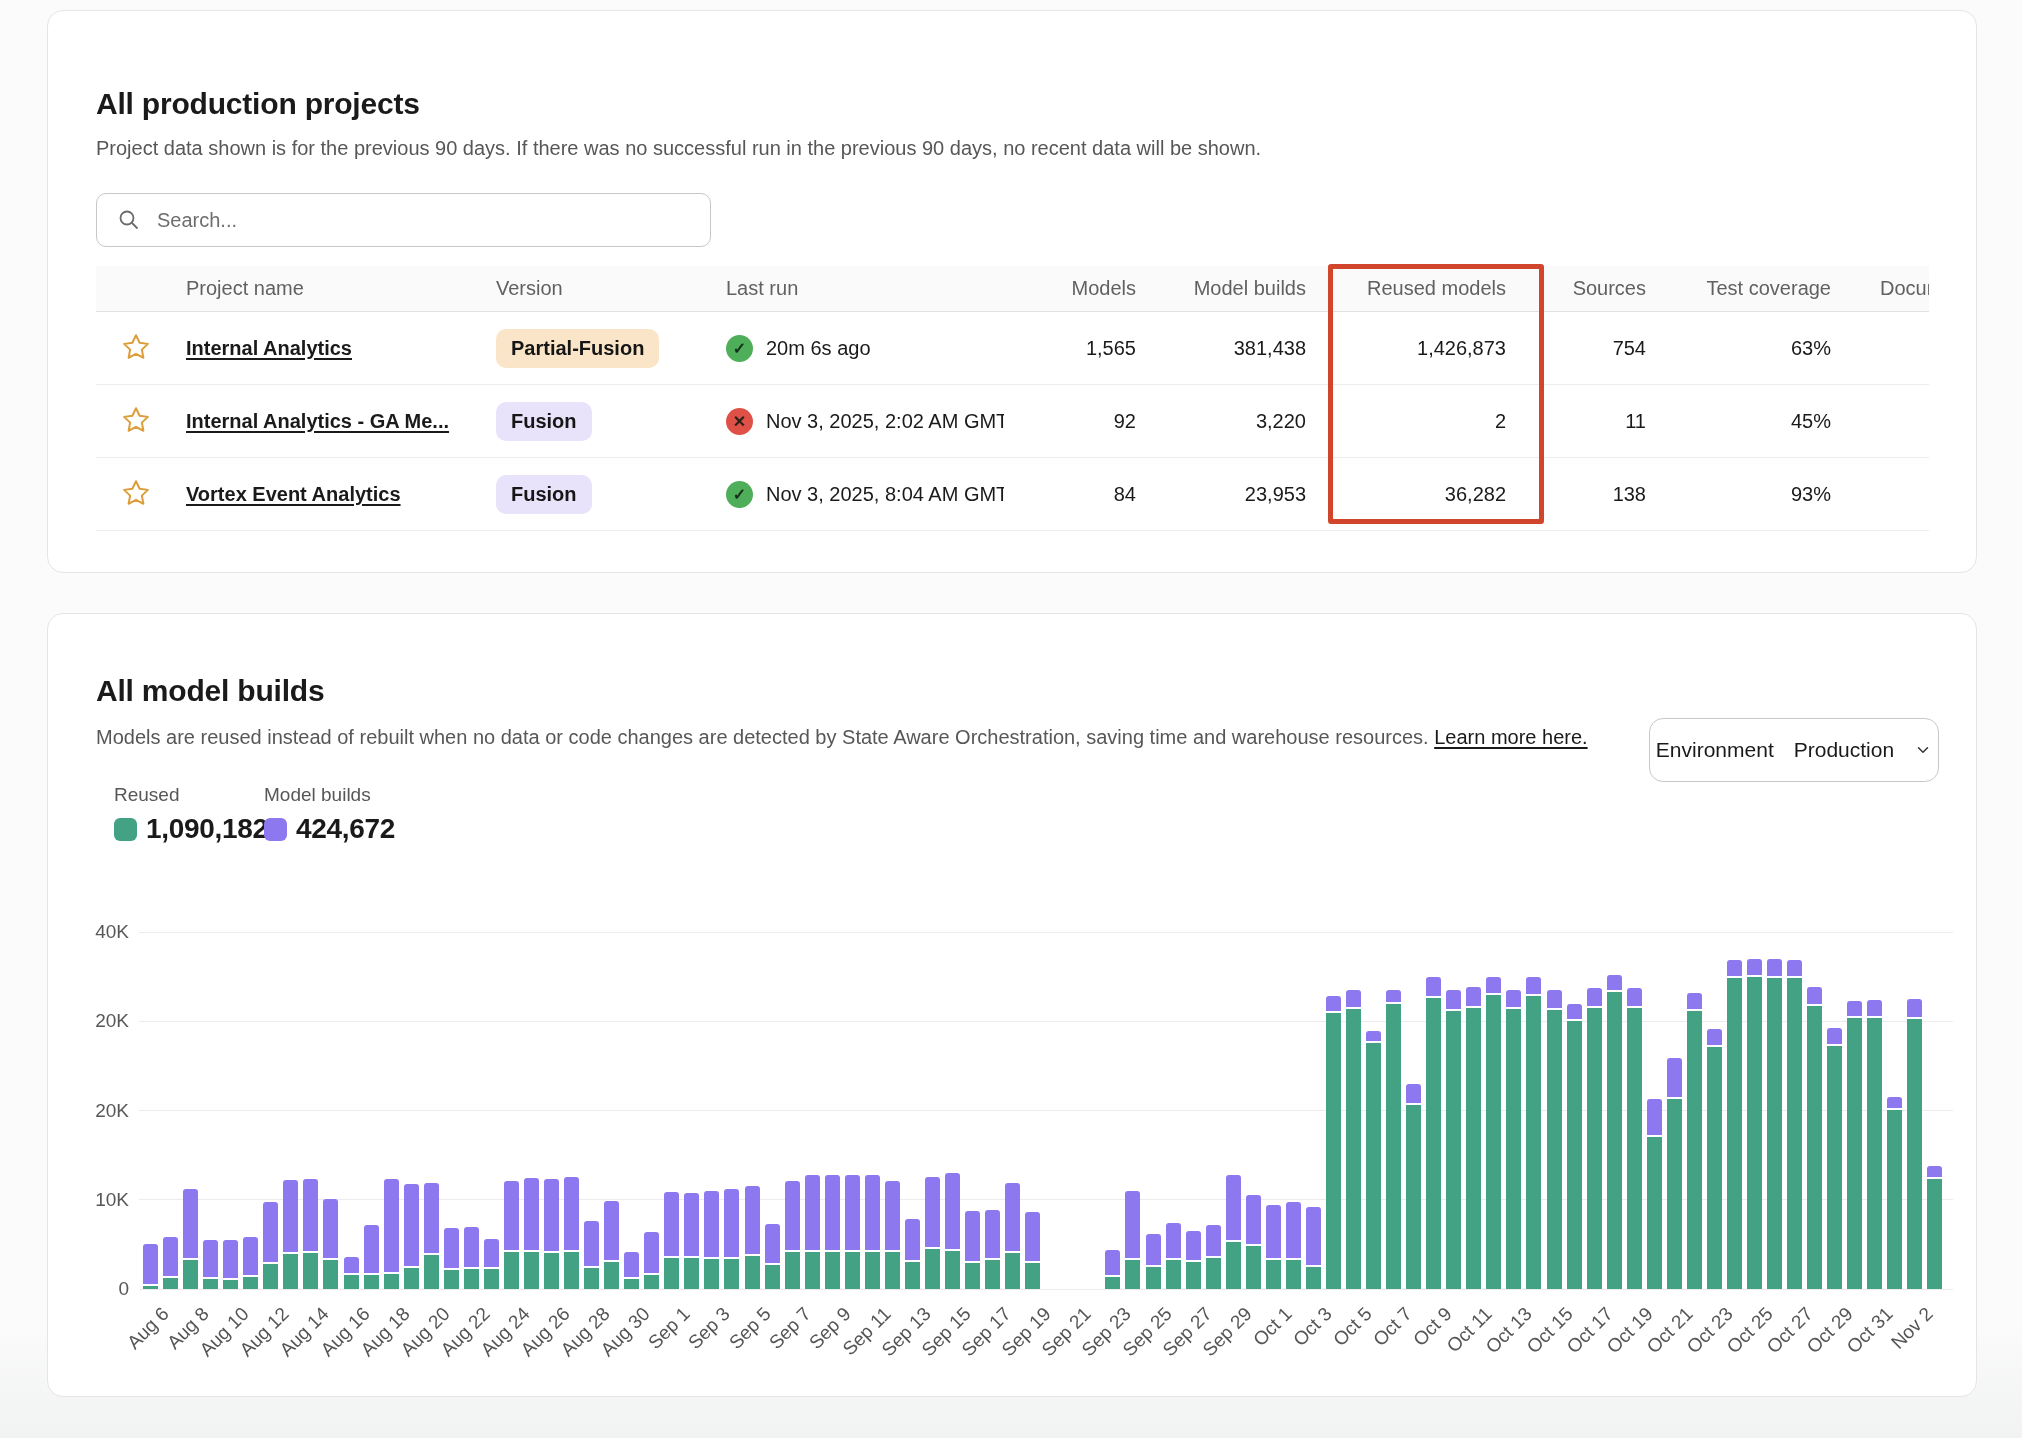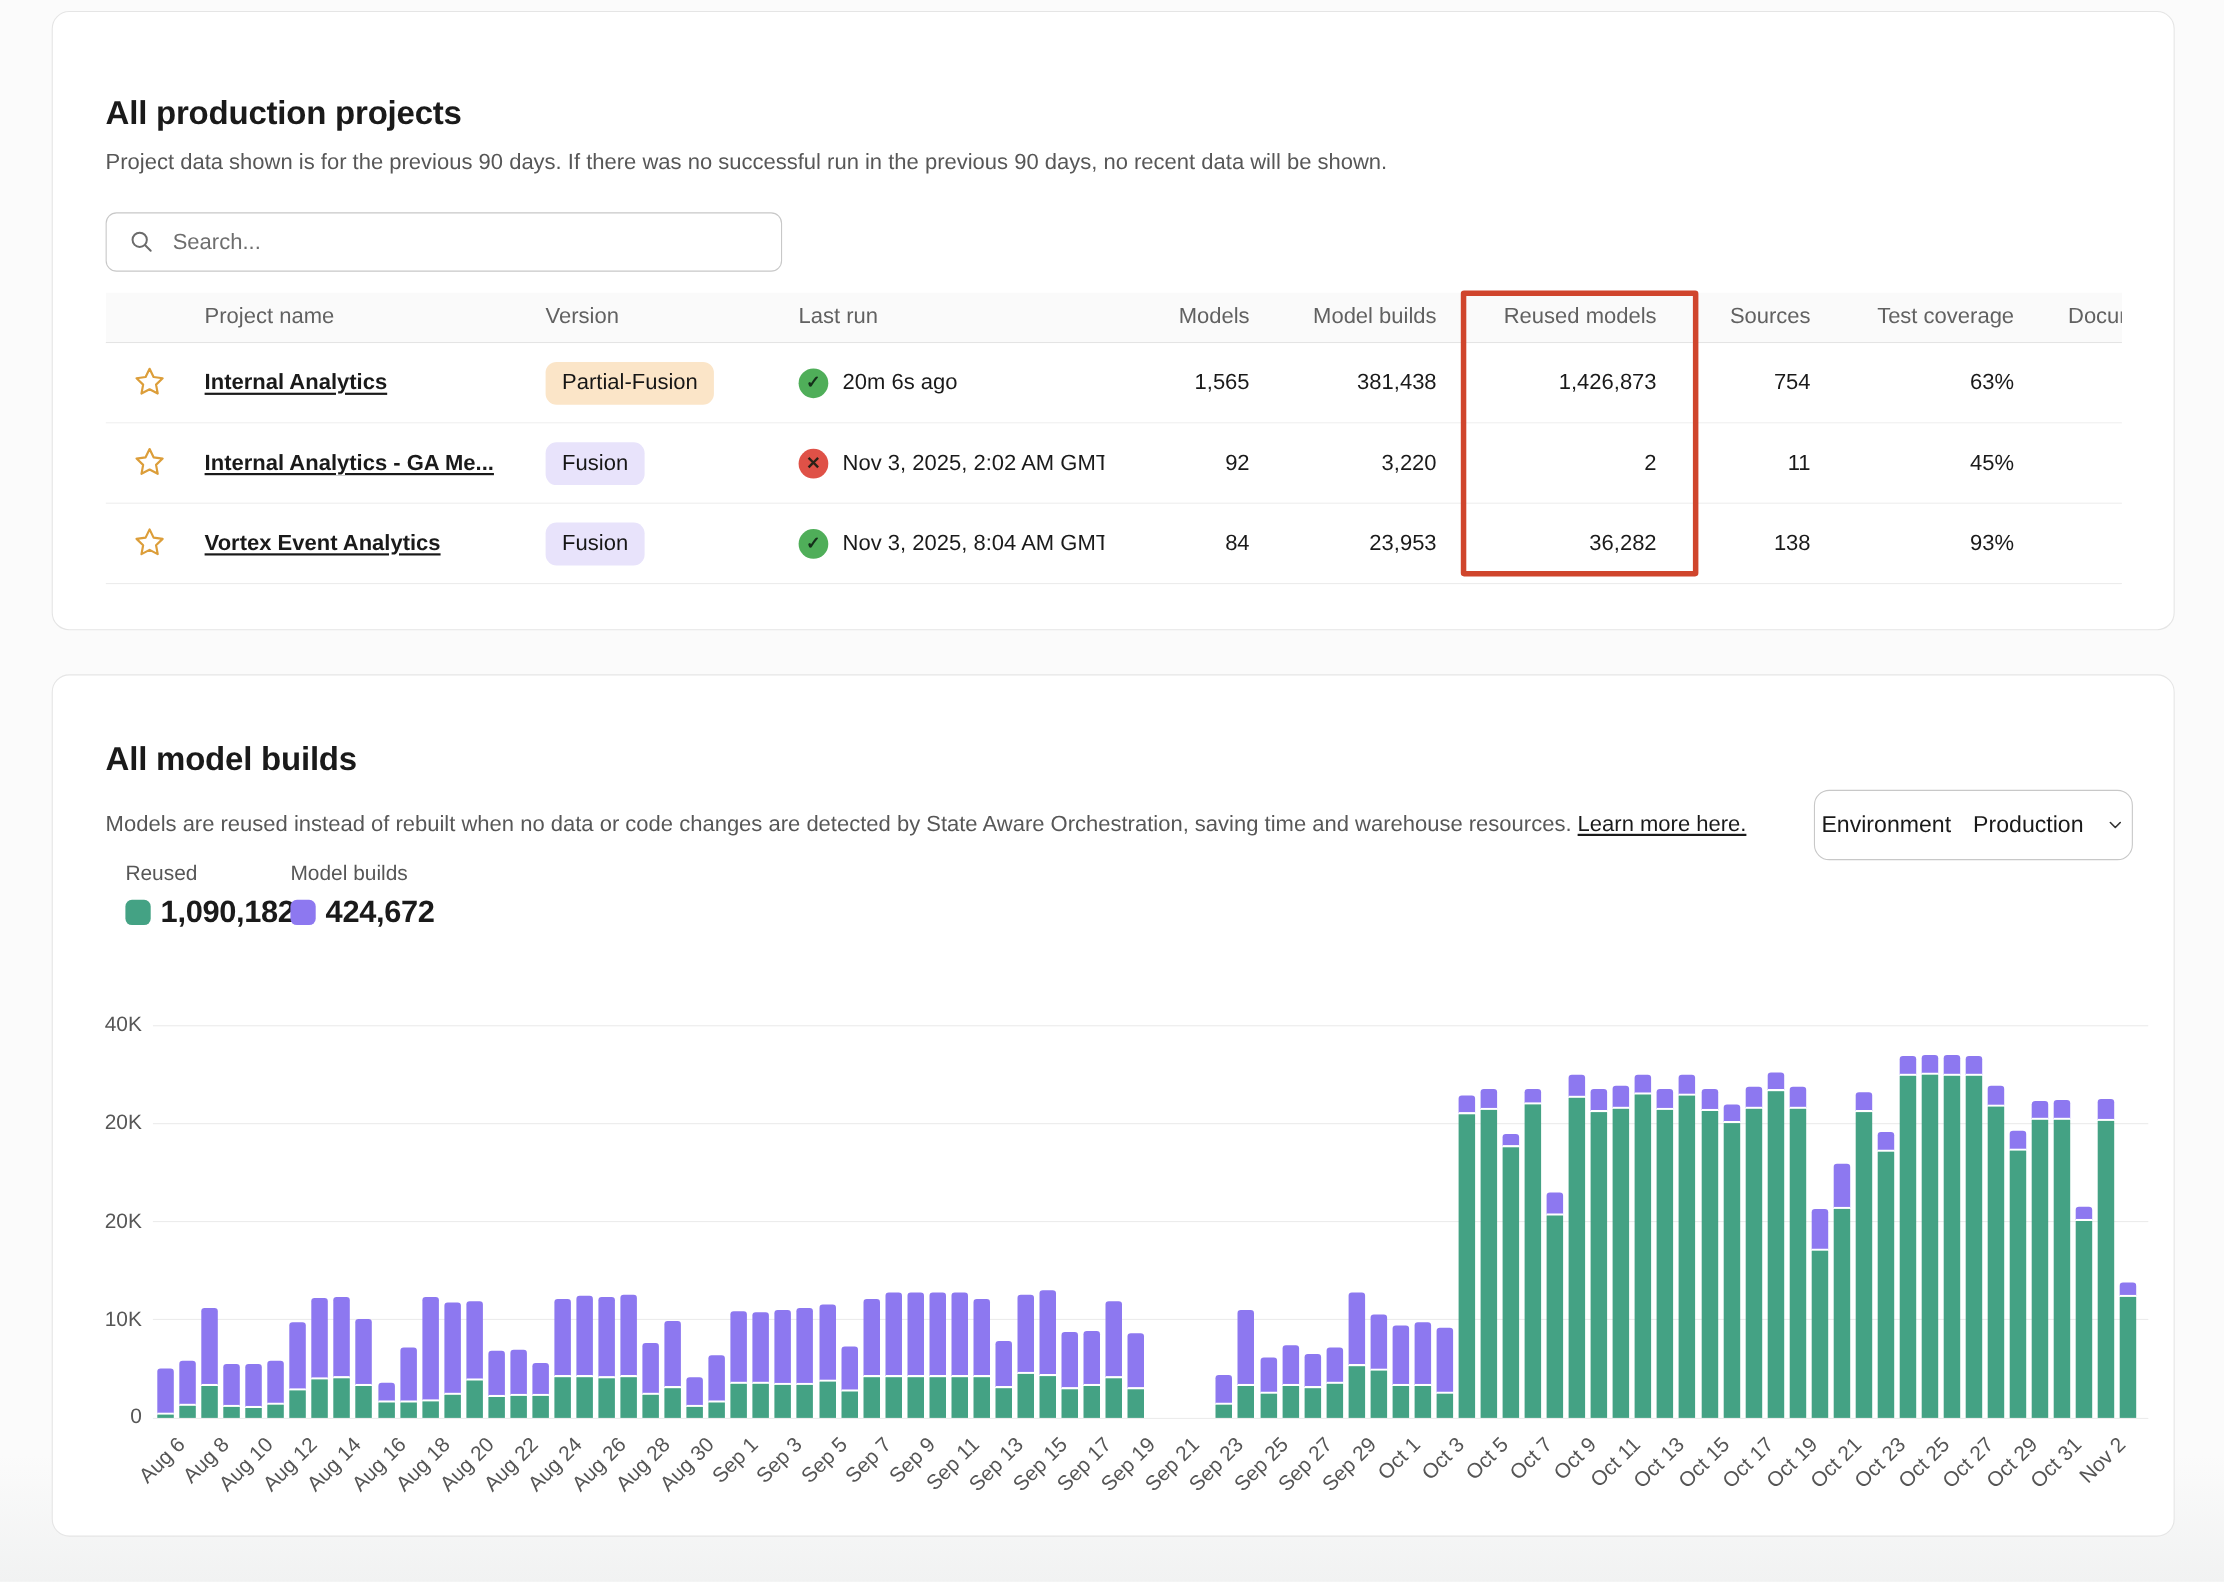--- a/index.html
+++ b/index.html
@@ -57,21 +57,21 @@
   .c-mod   { width: 140px; justify-content: flex-end; padding-right: 10px; }
   .c-mb    { width: 170px; justify-content: flex-end; padding-right: 10px; }
   .c-reuse { width: 230px; justify-content: flex-end; padding-right: 40px; }
   .c-src   { width: 110px; justify-content: flex-end; padding-right: 10px; }
   .c-cov   { width: 185px; justify-content: flex-end; padding-right: 10px; }
   .c-doc   { width: 220px; padding-left: 39px; }
 
   .proj-link { font-weight: 700; text-decoration: underline; text-underline-offset: 3px; cursor: pointer; }
   .badge {
     display: inline-block; padding: 8px 15px; border-radius: 10px;
-    font-size: 20px; font-weight: 400; color: #161616;
+    font-size: 20px; font-weight: 700; color: #161616;
   }
   .star-btn { width: 34px; height: 34px; background: none; border: none; cursor: pointer; padding: 0; }
   .status-icon {
     width: 27px; height: 27px; border-radius: 50%; flex: none;
     display: flex; align-items: center; justify-content: center;
     margin-right: 13px; font-size: 16px; font-weight: 700; color: rgba(10,25,15,0.85);
   }
   .run-text { overflow: hidden; max-width: 238px; }
 
   .highlight-box {
@@ -221,21 +221,21 @@
       <div class="cell c-cov">93%</div>
       <div class="cell c-doc"></div>
     </div>
   </div>
 
   <div class="highlight-box"></div>
 </section>
 
 <section class="card" id="card-builds">
   <h2 class="card-title" style="top:60px;">All model builds</h2>
-  <p class="card-sub" style="top:124px;text-align:right;">
+  <p class="card-sub" style="top:112px;text-align:right;">
     <span>Models are reused instead of rebuilt when no data or code changes are detected by State Aware Orchestration, saving time and warehouse resources.</span>
     <a class="learn-link">Learn more here.</a>
   </p>
 
   <div class="env-select">
     <span>Environment</span>
     <span>Production</span>
     <svg width="18" height="18" viewBox="0 0 24 24" fill="none" stroke="#333" stroke-width="2" stroke-linecap="round" stroke-linejoin="round">
       <polyline points="6,9 12,15 18,9"></polyline>
     </svg>

